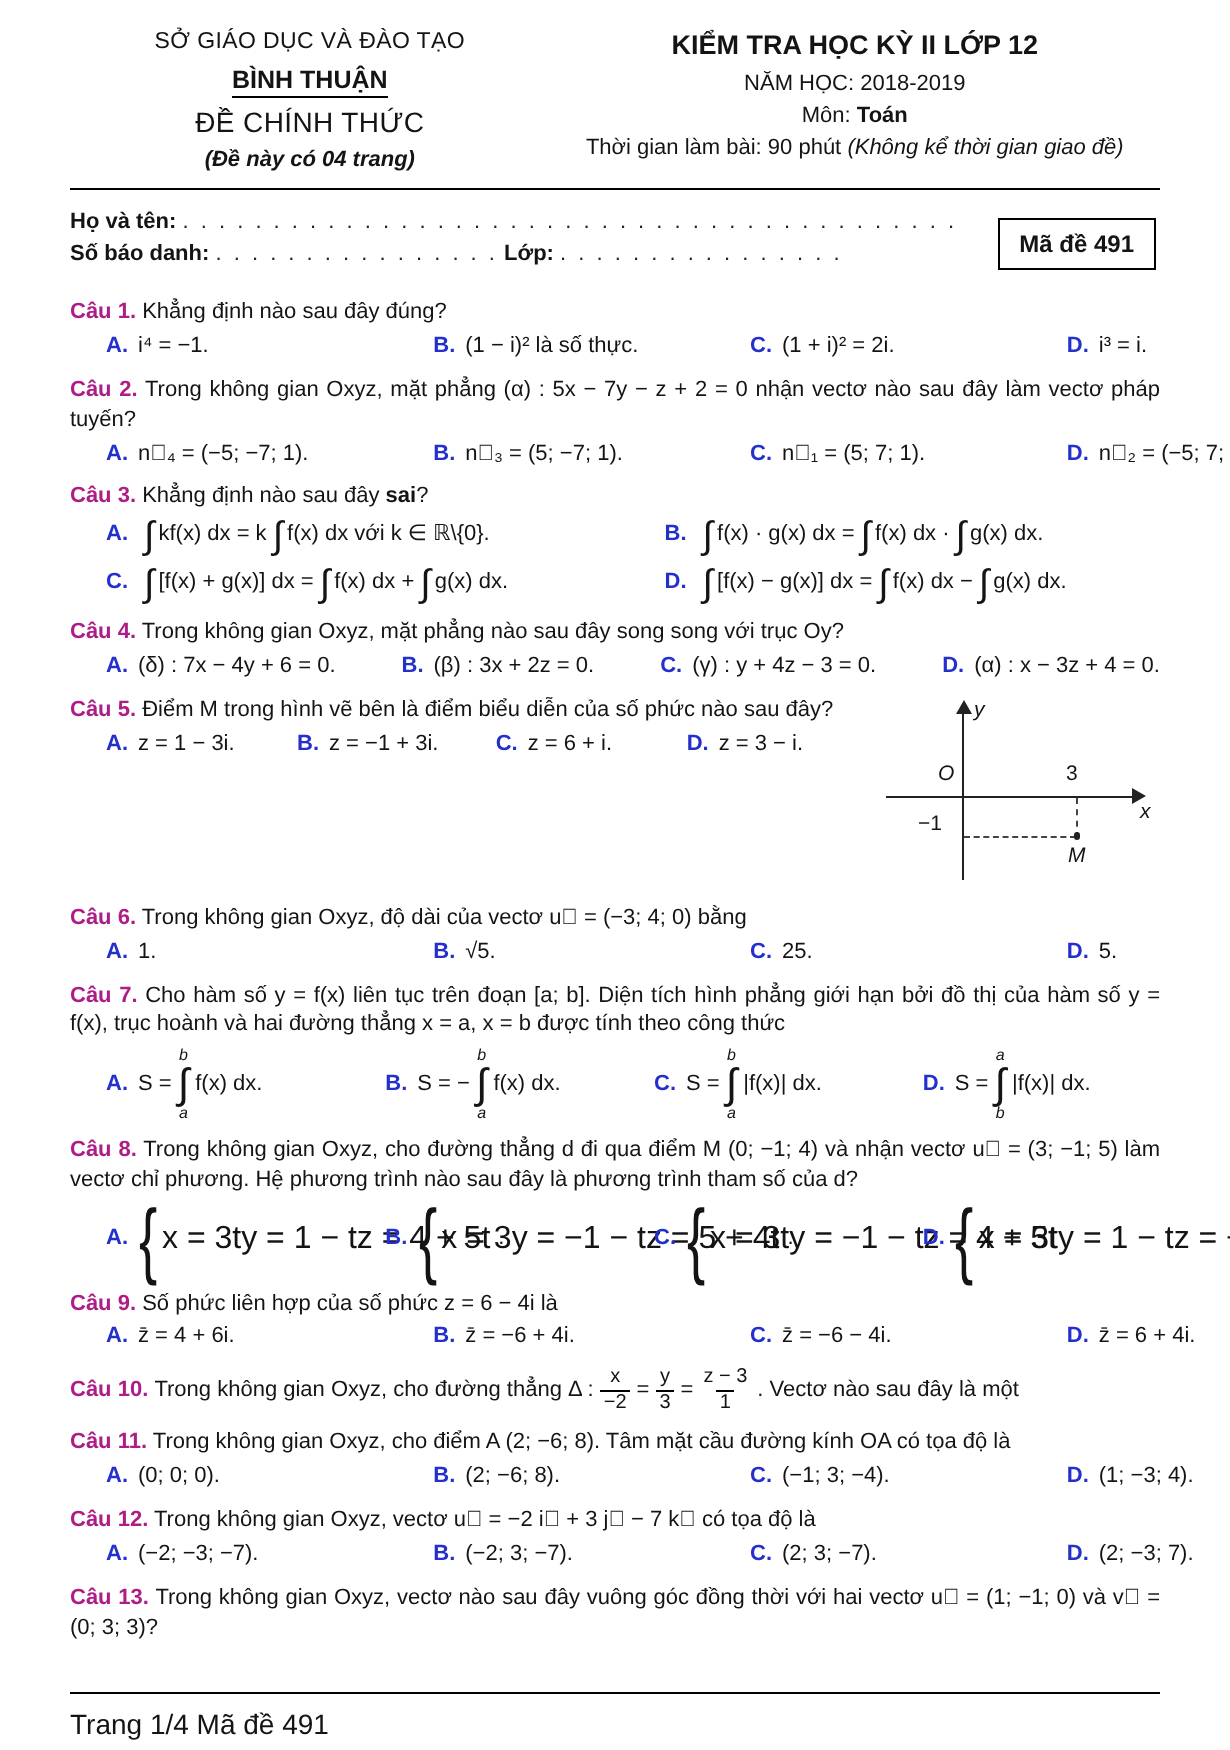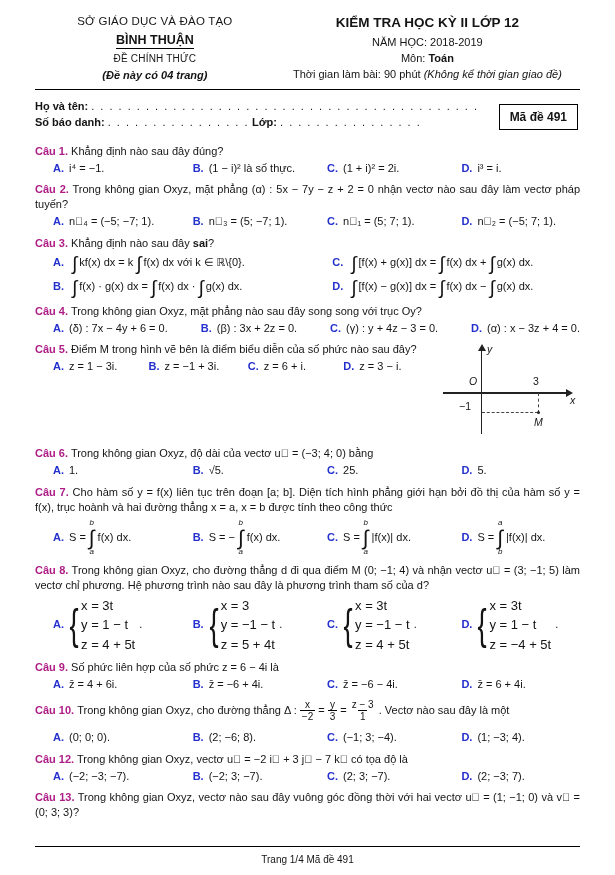--- a/index.html
+++ b/index.html
@@ -6,59 +6,59 @@
   .page{position:relative;width:615px;height:875px;box-sizing:border-box;
     padding:14px 35px 0 35px;overflow:hidden;background:#fff;color:#141414;
     font-family:Liberation Sans, sans-serif;font-size:11px;line-height:1.35;}
   
   .hdr{display:flex;border-bottom:1.6px solid #000;padding-bottom:6px;}
   .hdr-left{width:44%;text-align:center;}
   .hdr-right{width:56%;text-align:center;}
   .hl1{font-size:11.5px;letter-spacing:.2px;}
   .hl2{font-weight:bold;font-size:12.5px;margin-top:2px;}
   .hl2 .u{border-bottom:1.6px solid #000;padding-bottom:1px;}
-  .hl3{font-size:10px;margin-top:4px;letter-spacing:.2px;text-align:center;}
+  .hl3{font-size:14px;margin-top:4px;letter-spacing:.2px;text-align:center;}
   .hl4{font-weight:bold;font-style:italic;margin-top:2px;}
   .hr1{font-weight:bold;font-size:13.5px;}
   .hr2{margin-top:3px;}
   .hr3{margin-top:1px;}
   .hr3 .b{font-weight:bold;}
   .hr4{margin-top:1px;}
   .hr4 .note{font-style:italic;}
   
   .student{position:relative;margin-top:9px;height:38px;}
   .st-line{margin-top:1px;}
   .st-line .lbl{font-weight:bold;}
   .dots{letter-spacing:1.5px;color:#222;}
   .code-box{position:absolute;right:2px;top:5px;border:1.7px solid #000;
     padding:4px 10px;font-weight:bold;font-size:12px;background:#fff;}
   
   .q{margin-top:7px;}
   .q-text{text-align:justify;}
   .q-label{color:var(--mag);font-weight:bold;}
   .q-bold{font-weight:bold;}
-  .opt-grid{display:grid;grid-template-columns:26.5% 25.5% 25.5% 22.5%;padding-left:18px;margin-top:2px;}
+  .opt-grid{display:grid;grid-template-columns:26.5% 25.5% 25.5% 22.5%;padding-left:18px;margin-top:2px;gap:24px;}
   .opt-grid-sm{display:grid;grid-template-columns:25% 26% 25% 24%;margin-top:2px;padding-left:18px;}
   .opt-flex{display:flex;justify-content:space-between;padding-left:18px;margin-top:2px;}
   .opt{white-space:nowrap;}
   .opt-letter{color:var(--blue);font-weight:bold;padding-right:5px;}
   
   .q3-grid{display:grid;grid-template-columns:53% 47%;row-gap:5px;padding-left:18px;margin-top:3px;}
   .int-sign{font-size:19px;line-height:1;vertical-align:-4px;padding:0 2px 0 3px;}
   
   .q7-grid{display:grid;grid-template-columns:26.5% 25.5% 25.5% 22.5%;padding-left:18px;margin-top:4px;}
   .q7-grid .opt{display:flex;align-items:center;}
   .dint{display:inline-flex;flex-direction:column;align-items:center;line-height:1;margin:0 3px;}
   .dint .lim{font-size:8px;font-style:italic;}
   .dint .sgn{font-size:21px;}
   
   .q8-grid{display:grid;grid-template-columns:26.5% 25.5% 25.5% 22.5%;padding-left:18px;margin-top:4px;}
   .cases{display:flex;align-items:center;}
   .brace{font-size:42px;font-weight:200;line-height:.85;transform:scaleX(.65);margin:0 0 0 -2px;}
-  .case-lines{display:flex;flex-direction:column;row-gap:2px;font-size:13px;}
+  .case-lines{display:flex;flex-direction:row;row-gap:2px;font-size:16px;}
   .case-period{margin-left:4px;}
   
   .frac{display:inline-flex;flex-direction:column;align-items:center;vertical-align:middle;
     line-height:1.15;font-size:10px;margin:0 3px;}
   .frac .fn{padding:0 2px;}
   .frac .fd{border-top:1px solid #000;padding:0 2px;}
   .q10-line{display:flex;align-items:center;flex-wrap:nowrap;white-space:nowrap;}
   
   .q5row{display:flex;}
   .q5main{flex:1;min-width:0;}
@@ -72,21 +72,21 @@
   .fig-dot{position:absolute;left:101.5px;top:66.5px;width:3.5px;height:3.5px;border-radius:50%;background:#222;}
   .fl{position:absolute;font-size:10.5px;font-style:italic;}
   .fl-y{left:52px;top:-2px;}
   .fl-x{left:135px;top:49px;}
   .fl-o{left:34px;top:30px;}
   .fl-3{left:98px;top:30px;font-style:normal;}
   .fl-m1{left:24px;top:55px;font-style:normal;}
   .fl-m{left:99px;top:71px;}
   
   .footer{position:absolute;left:35px;right:35px;top:846px;border-top:1.2px solid #000;
-    padding-top:6px;text-align:center;font-size:10px;}
+    padding-top:6px;text-align:left;font-size:14px;}
 </style>
 </head>
 <body>
 
 <div class="page">
 
   <div class="hdr">
     <div class="hdr-left">
       <div class="hl1">SỞ GIÁO DỤC VÀ ĐÀO TẠO</div>
       <div class="hl2"><span class="u">BÌNH THUẬN</span></div>
@@ -124,22 +124,22 @@
       <span class="opt"><span class="opt-letter">B.</span><span>n⃗₃ = (5; −7; 1).</span></span>
       <span class="opt"><span class="opt-letter">C.</span><span>n⃗₁ = (5; 7; 1).</span></span>
       <span class="opt"><span class="opt-letter">D.</span><span>n⃗₂ = (−5; 7; 1).</span></span>
     </div>
   </div>
 
   <div class="q">
     <div class="q-text"><span class="q-label">Câu 3.</span> <span><span>Khẳng định nào sau đây </span><span class="q-bold">sai</span><span>?</span></span></div>
     <div class="q3-grid">
       <span class="opt"><span class="opt-letter">A.</span><span class="int-sign">∫</span><span>kf(x) dx = k</span><span class="int-sign">∫</span><span>f(x) dx với k ∈ ℝ\{0}.</span></span>
+      <span class="opt"><span class="opt-letter">B.</span><span class="int-sign">∫</span><span>f(x) · g(x) dx =</span><span class="int-sign">∫</span><span>f(x) dx ·</span><span class="int-sign">∫</span><span>g(x) dx.</span></span>
       <span class="opt"><span class="opt-letter">C.</span><span class="int-sign">∫</span><span>[f(x) + g(x)] dx =</span><span class="int-sign">∫</span><span>f(x) dx +</span><span class="int-sign">∫</span><span>g(x) dx.</span></span>
-      <span class="opt"><span class="opt-letter">B.</span><span class="int-sign">∫</span><span>f(x) · g(x) dx =</span><span class="int-sign">∫</span><span>f(x) dx ·</span><span class="int-sign">∫</span><span>g(x) dx.</span></span>
       <span class="opt"><span class="opt-letter">D.</span><span class="int-sign">∫</span><span>[f(x) − g(x)] dx =</span><span class="int-sign">∫</span><span>f(x) dx −</span><span class="int-sign">∫</span><span>g(x) dx.</span></span>
     </div>
   </div>
 
   <div class="q">
     <div class="q-text"><span class="q-label">Câu 4.</span> <span>Trong không gian Oxyz, mặt phẳng nào sau đây song song với trục Oy?</span></div>
     <div class="opt-flex">
       <span class="opt"><span class="opt-letter">A.</span><span>(δ) : 7x − 4y + 6 = 0.</span></span>
       <span class="opt"><span class="opt-letter">B.</span><span>(β) : 3x + 2z = 0.</span></span>
       <span class="opt"><span class="opt-letter">C.</span><span>(γ) : y + 4z − 3 = 0.</span></span>
@@ -295,20 +295,21 @@
         </span><span>=</span><span class="frac">
           <span class="fn">y</span>
           <span class="fd">3</span>
         </span><span>=</span><span class="frac">
           <span class="fn">z − 3</span>
           <span class="fd">1</span>
         </span><span>. Vectơ nào sau đây là một</span></div>
   </div>
 
   <div class="q">
+    <div class="q-text"><span class="q-label">Câu 11.</span> <span>Trong không gian Oxyz, cho điểm A (2; −6; 8). Tâm mặt cầu đường kính OA có tọa độ là</span></div>
     <div class="opt-grid">
       <span class="opt"><span class="opt-letter">A.</span><span>(0; 0; 0).</span></span>
       <span class="opt"><span class="opt-letter">B.</span><span>(2; −6; 8).</span></span>
       <span class="opt"><span class="opt-letter">C.</span><span>(−1; 3; −4).</span></span>
       <span class="opt"><span class="opt-letter">D.</span><span>(1; −3; 4).</span></span>
     </div>
   </div>
 
   <div class="q">
     <div class="q-text"><span class="q-label">Câu 12.</span> <span>Trong không gian Oxyz, vectơ u⃗ = −2 i⃗ + 3 j⃗ − 7 k⃗ có tọa độ là</span></div>

